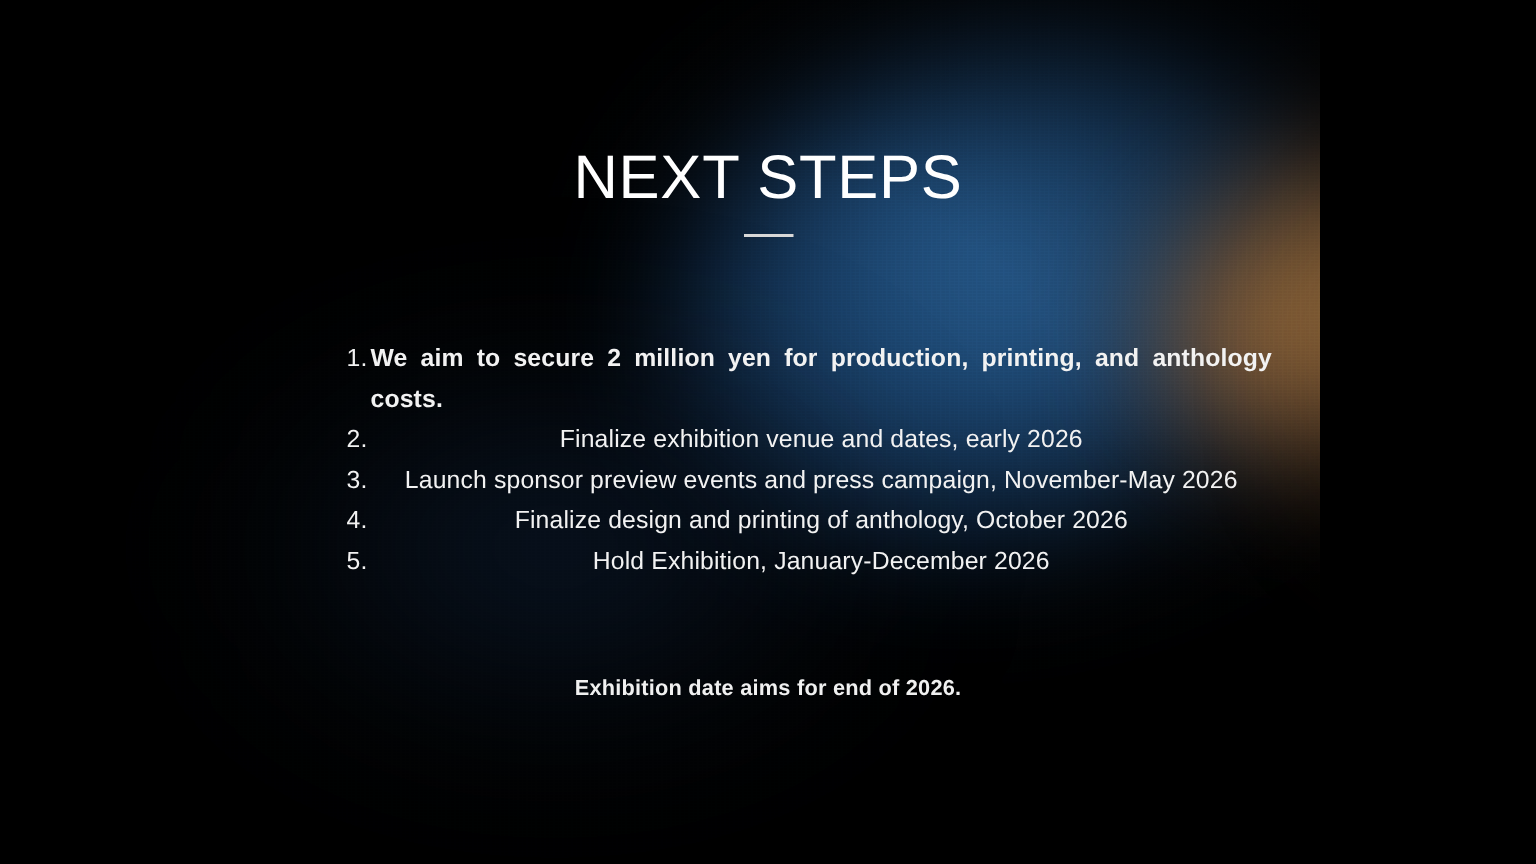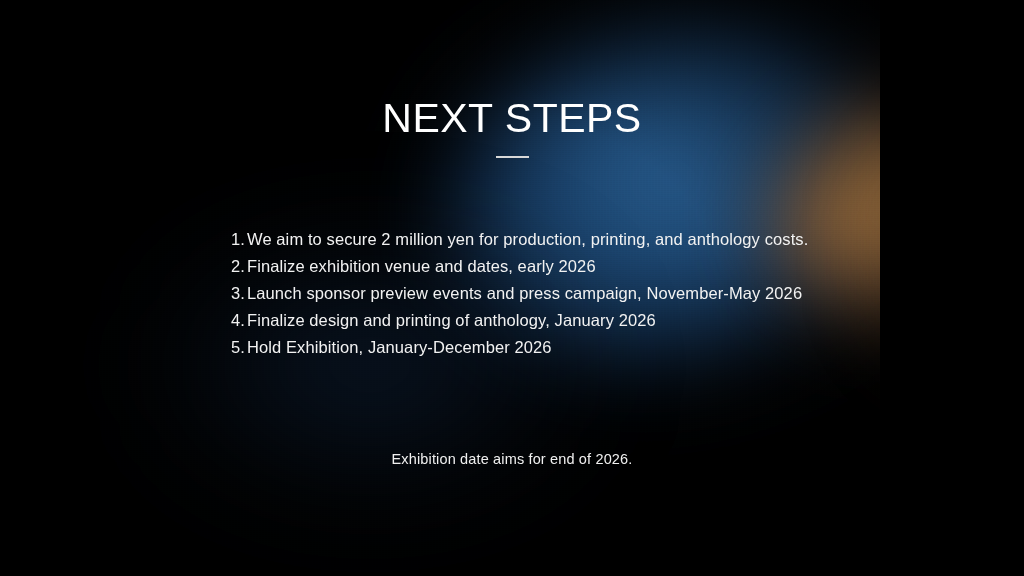--- a/index.html
+++ b/index.html
@@ -182,36 +182,38 @@
     letter-spacing: 0.1px;
   }
   .step-num {
     flex: 0 0 auto;
     width: 17px;
     text-align: right;
     margin-right: 2px;
   }
   .step-text {
     flex: 1 1 auto;
+    text-align: center;
   }
   
   .step-item.justify .step-text {
     text-align: justify;
     text-align-last: left;
+    font-weight: bold;
   }
 
   .footnote {
     position: absolute;
     top: 451px;
     left: 0;
     width: 1024px;
     text-align: center;
     color: #f0f0f0;
     font-size: 14.5px;
-    font-weight: 400;
+    font-weight: 700;
     letter-spacing: 0.15px;
     white-space: nowrap;
   }
 </style>
 </head>
 <body>
 
 <div id="slide">
 
   <div class="bg-layer">
@@ -243,21 +245,21 @@
         <span class="step-text">Finalize exhibition venue and dates, early 2026</span>
       </li>
 
       <li class="step-item">
         <span class="step-num">3.</span>
         <span class="step-text">Launch sponsor preview events and press campaign, November-May 2026</span>
       </li>
 
       <li class="step-item">
         <span class="step-num">4.</span>
-        <span class="step-text">Finalize design and printing of anthology, January 2026</span>
+        <span class="step-text">Finalize design and printing of anthology, October 2026</span>
       </li>
 
       <li class="step-item">
         <span class="step-num">5.</span>
         <span class="step-text">Hold Exhibition, January-December 2026</span>
       </li>
 
     </ol>
 
     <div class="footnote">Exhibition date aims for end of 2026.</div>

